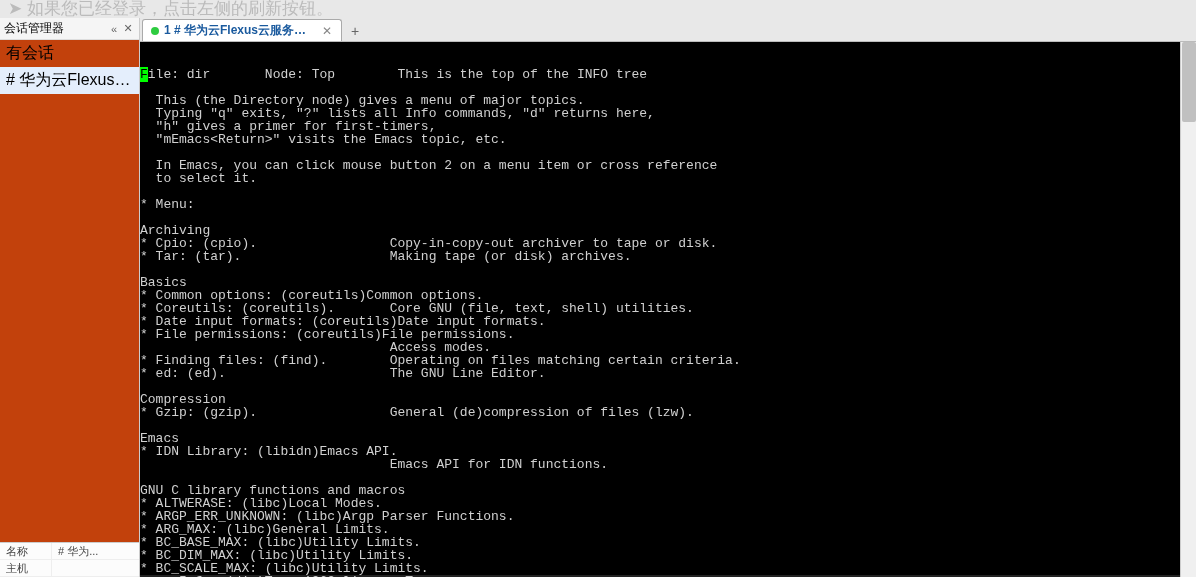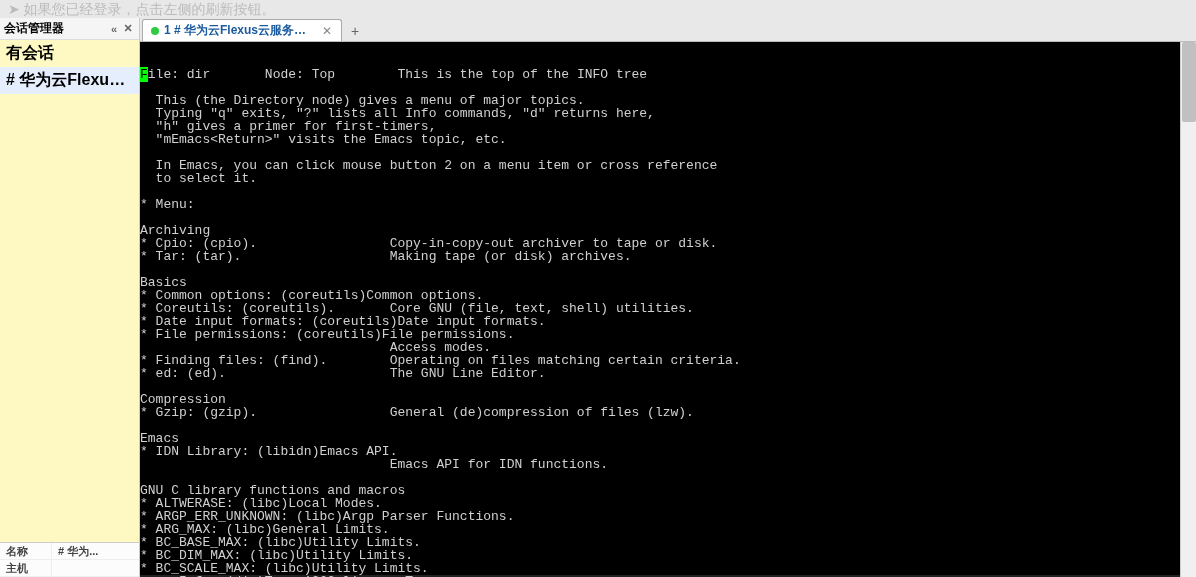--- a/index.html
+++ b/index.html
@@ -1,19 +1,19 @@
 <!DOCTYPE html>
 <html><head>
 <meta charset="utf-8">
 <style>
 * { margin:0; padding:0; box-sizing:border-box; }
 body { font-family:"Microsoft YaHei",Arial,sans-serif; font-size:12px; background:#f0f0f0; overflow:hidden; width:1196px; height:577px; position:relative; }
-.topbar { height:18px; background:#e8e8e8; color:#bbb; font-size:14px; padding-left:8px; line-height:18px; white-space:nowrap; overflow:hidden; }
+.topbar { height:18px; background:#e8e8e8; color:#bbb; font-size:17px; padding-left:8px; line-height:18px; white-space:nowrap; overflow:hidden; }
 .main { display:flex; height:559px; }
-.sidebar { width:140px; background:#fef9c3; border-right:1px solid #ccc; display:flex; flex-direction:column;font-weight:bold; }
+.sidebar { width:140px; background:#c2410c; border-right:1px solid #ccc; display:flex; flex-direction:column; }
 .side-header { height:22px; background:#f5f5f5; border-bottom:1px solid #ddd; display:flex; align-items:center; padding:0 4px; font-size:12px; }
 .side-header .title { flex:1; }
 .side-header .ctrl { width:14px; height:14px; display:inline-flex; align-items:center; justify-content:center; color:#666; font-size:11px; cursor:pointer; }
 .session-list { flex:1; overflow:auto; }
 .session-item { padding:3px 6px; font-size:16px; cursor:pointer; white-space:nowrap; overflow:hidden; text-overflow:ellipsis; }
 .session-item.sel { background:#e4eefc; }
 .bottom-panel { border-top:1px solid #ccc; background:#fcfcfc; font-size:11px; }
 .bottom-row { display:flex; height:17px; line-height:17px; border-bottom:1px solid #eee; }
 .bottom-row .lbl { width:52px; padding-left:6px; color:#444; border-right:1px solid #eee; }
 .bottom-row .val { flex:1; padding-left:6px; color:#444; white-space:nowrap; overflow:hidden; }

